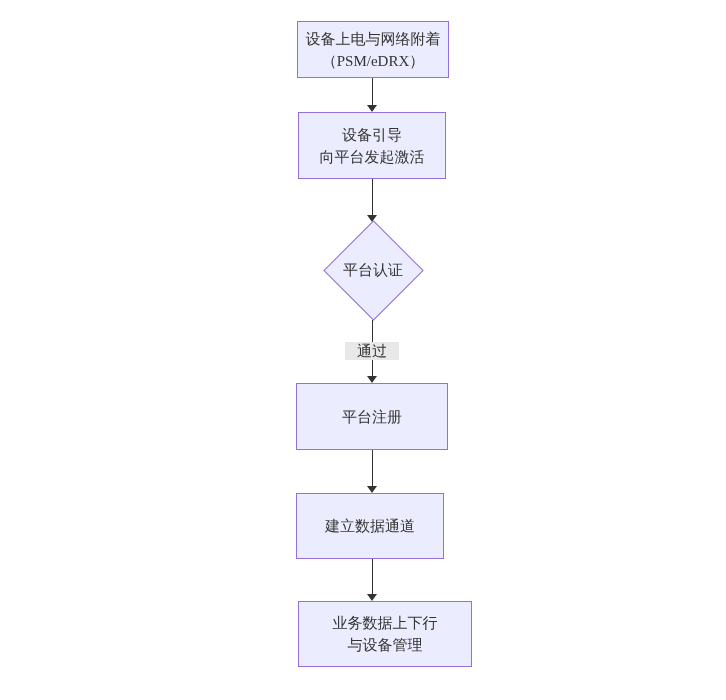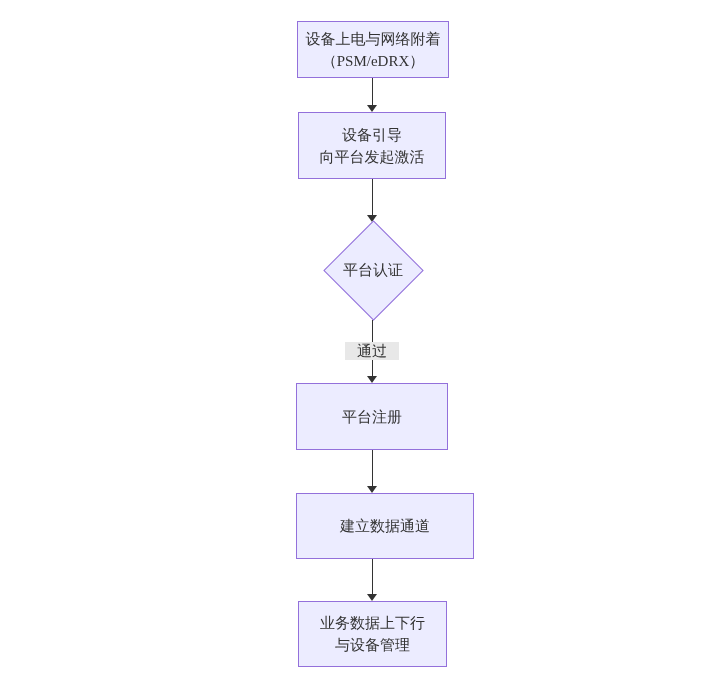--- a/index.html
+++ b/index.html
@@ -49,22 +49,22 @@
     position:absolute;left:372px;top:342px;
     transform:translateX(-50%);
     background:#e8e8e8;color:#333333;
     font-size:15px;line-height:18px;padding:0 12px;
     z-index:2;white-space:nowrap;
   }
   
   .n1{left:297px;top:21px;width:152px;height:57px;}
   .n2{left:298px;top:112px;width:148px;height:67px;}
   .n4{left:296px;top:383px;width:152px;height:67px;}
-  .n5{left:296px;top:493px;width:178px;height:66px;}
-  .n6{left:298px;top:601px;width:149px;height:66px;}
+  .n5{left:296px;top:493px;width:148px;height:66px;}
+  .n6{left:298px;top:601px;width:174px;height:66px;}
   
   .e1{left:372px;top:78px;height:27px;}
   .e2{left:372px;top:179px;height:36px;}
   .e3{left:372px;top:320px;height:56px;}
   .e4{left:372px;top:450px;height:36px;}
   .e5{left:372px;top:559px;height:35px;}
 </style>
 </head>
 <body>
 

